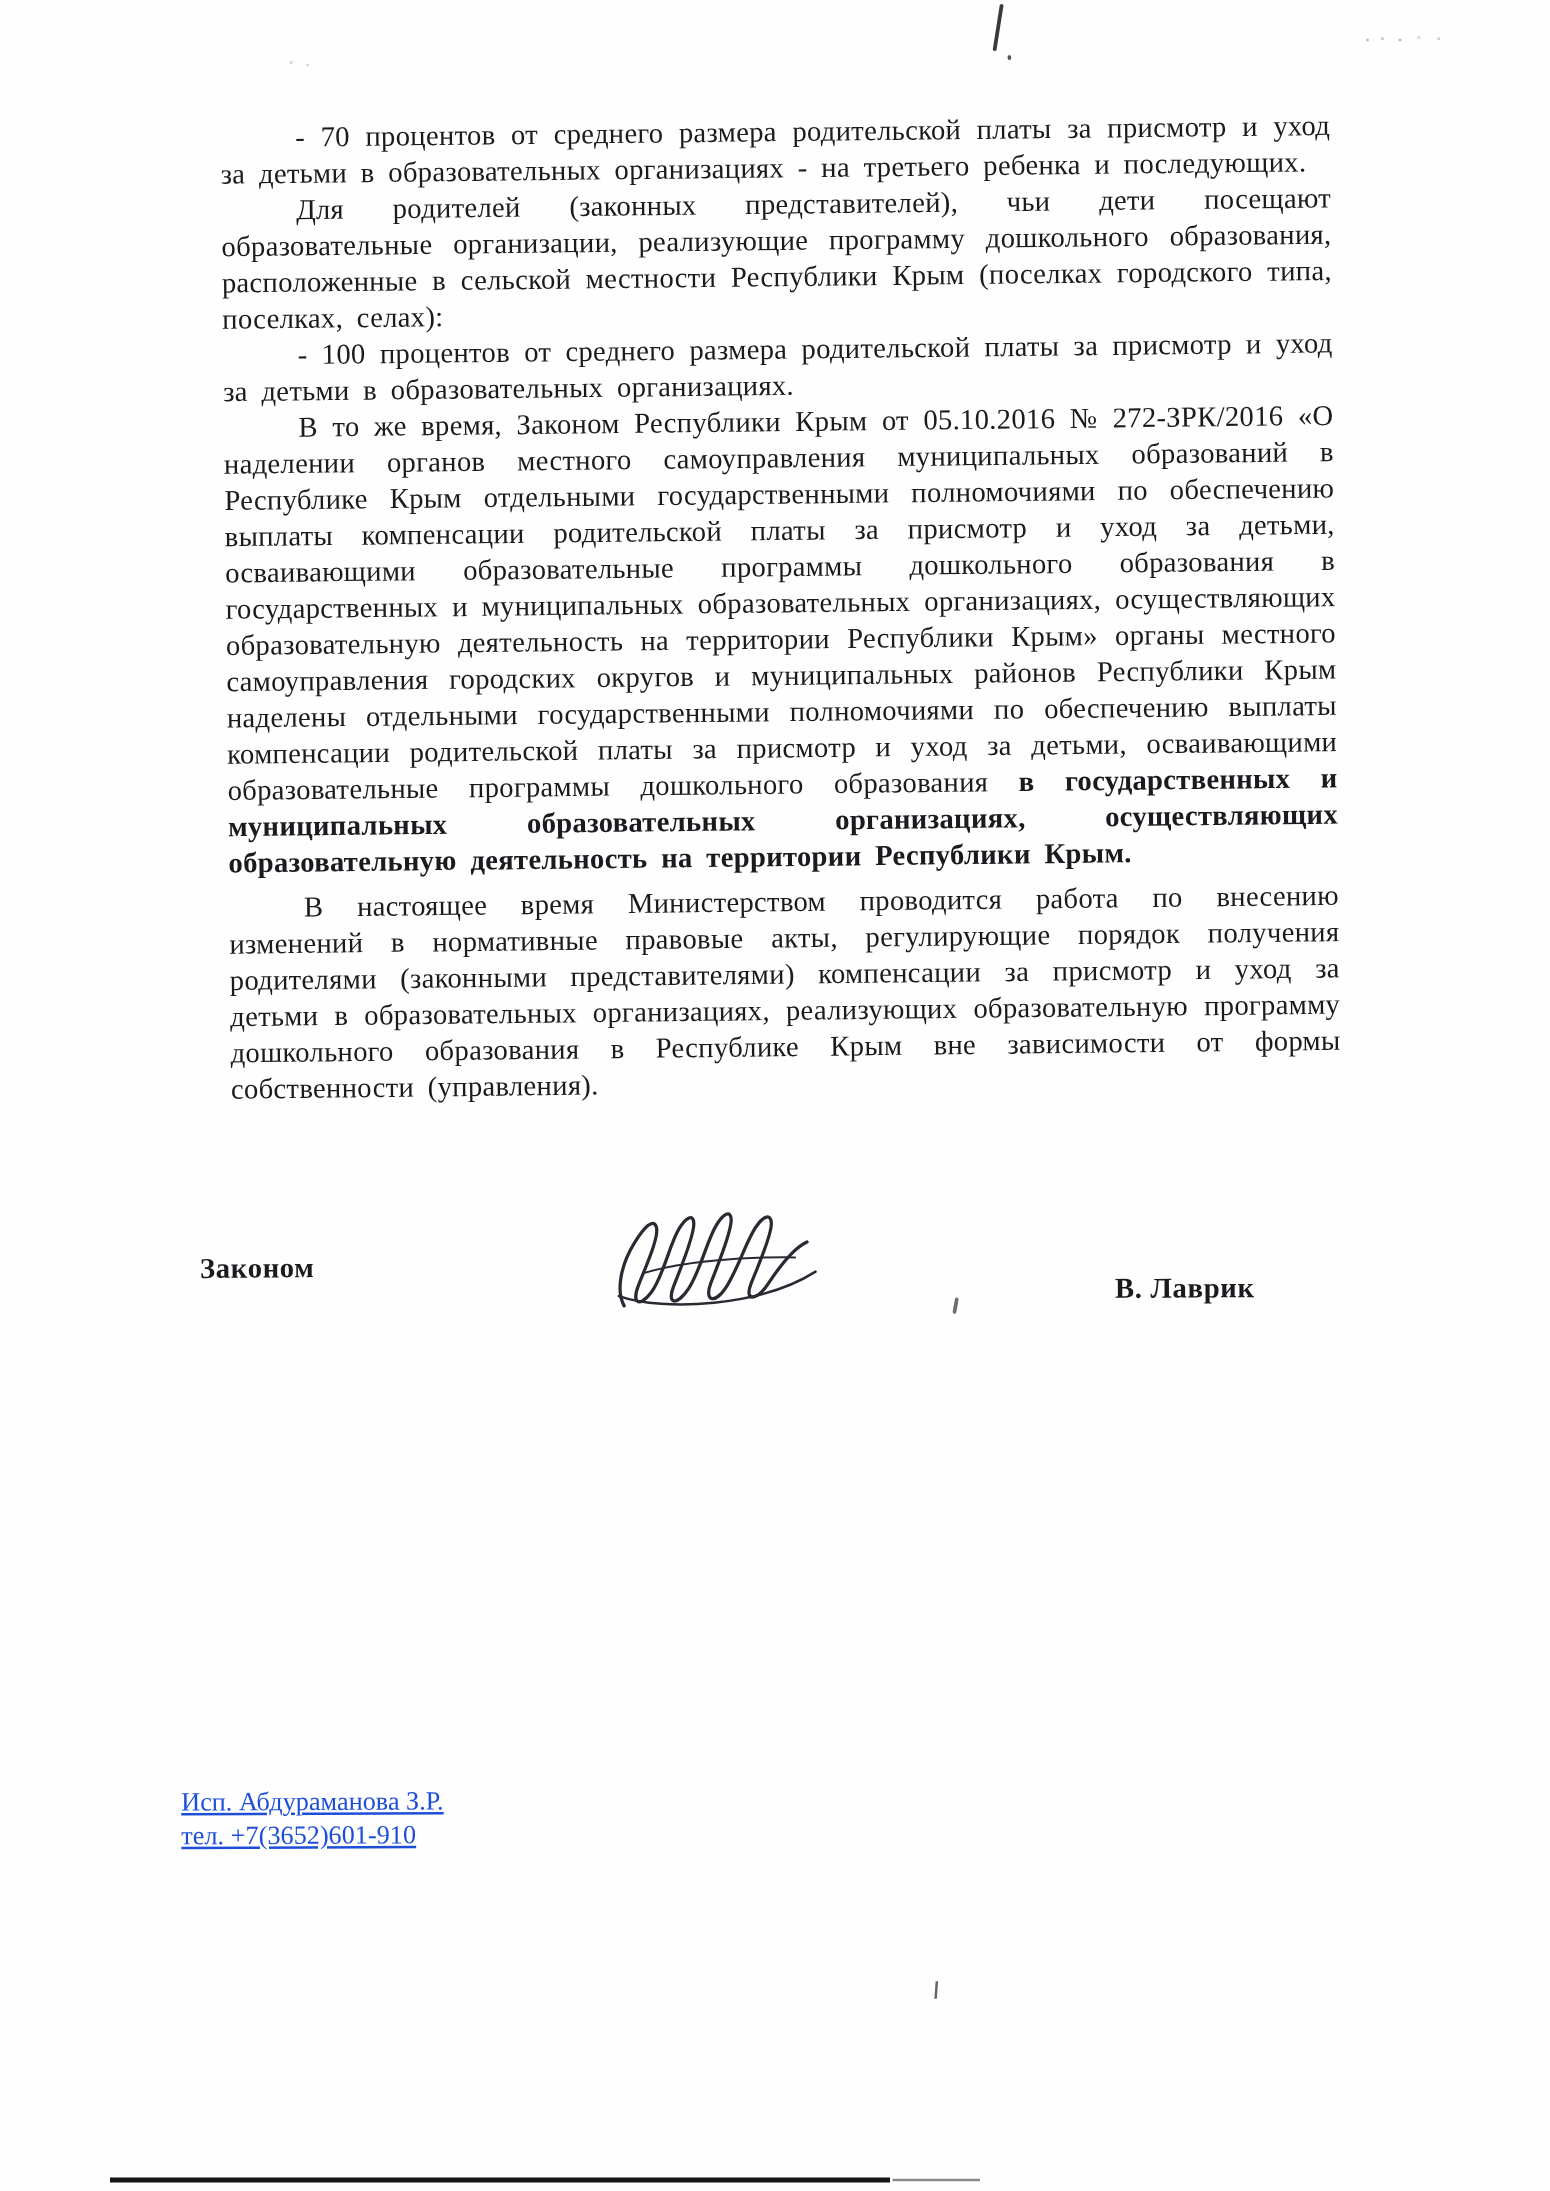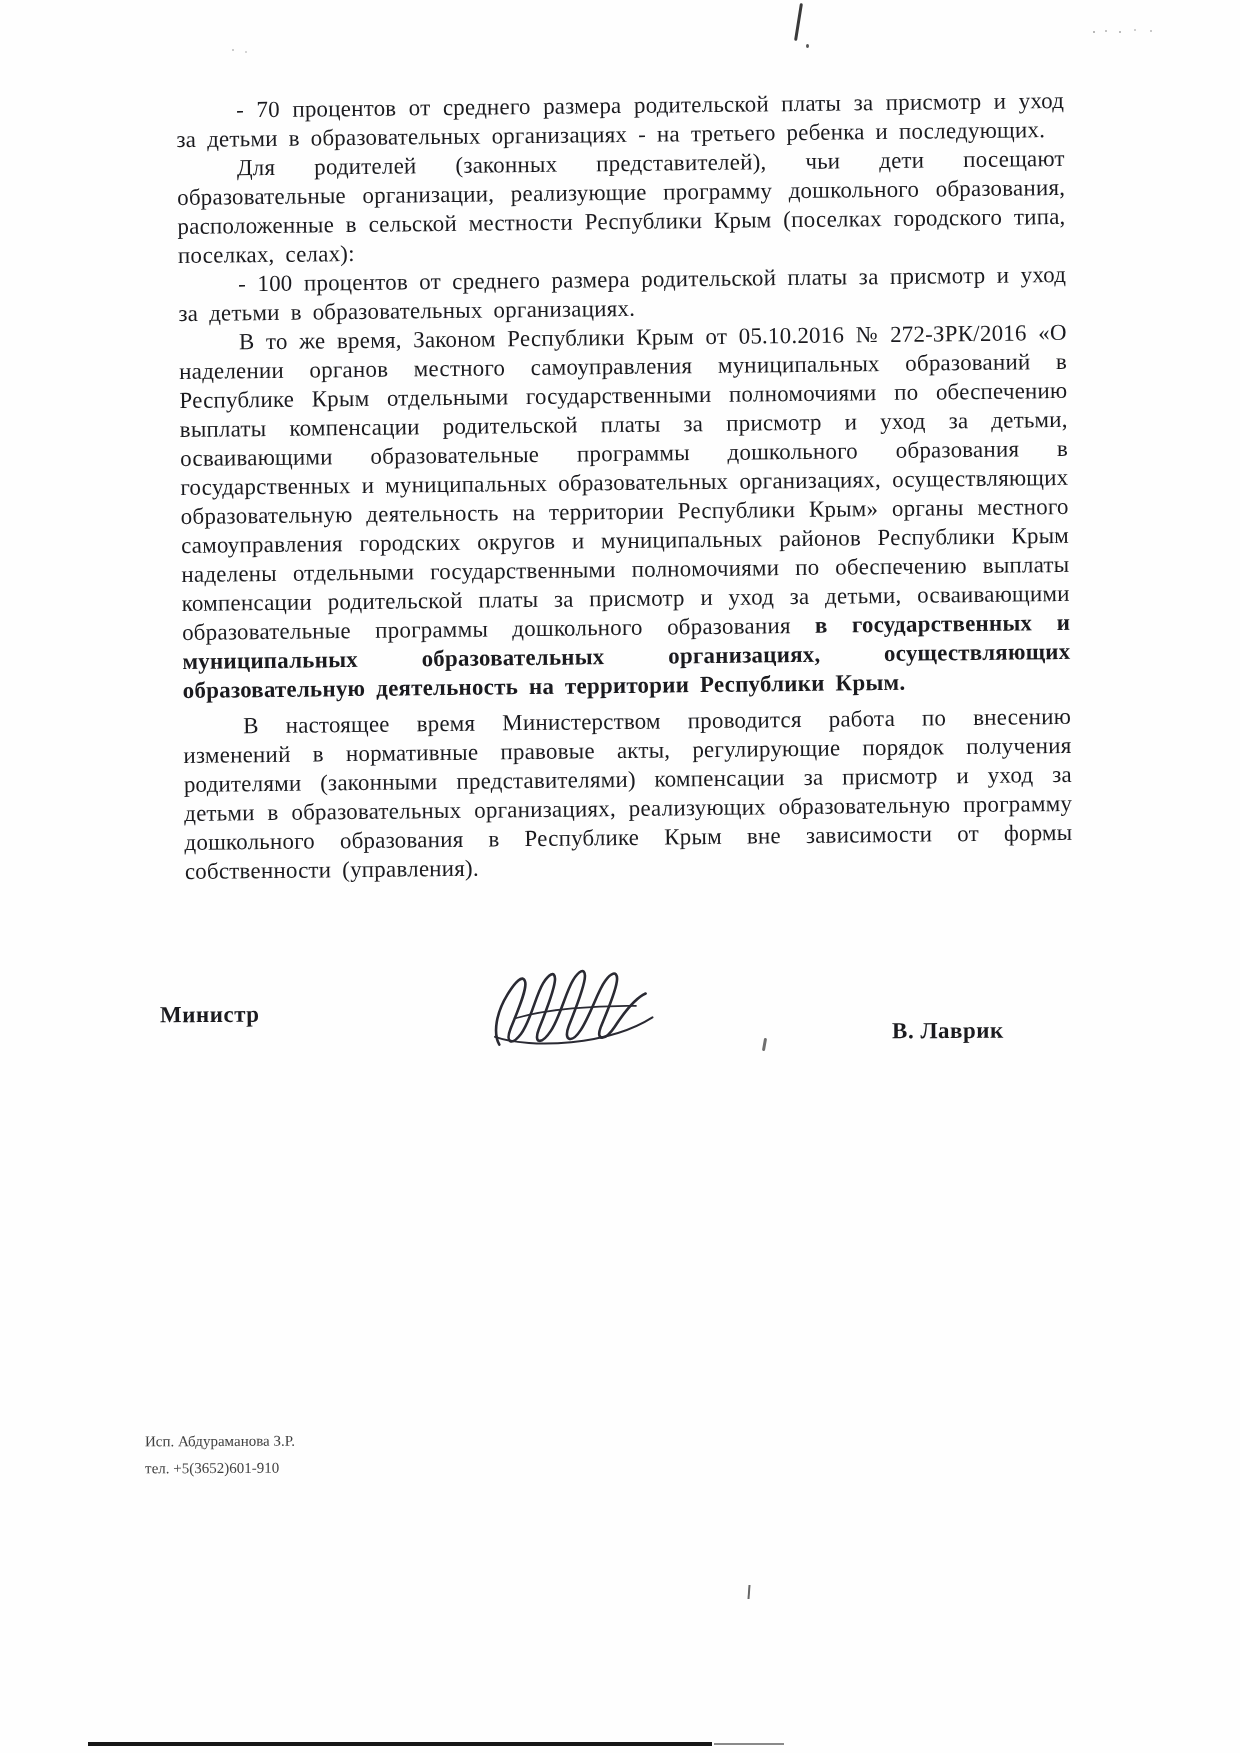--- a/index.html
+++ b/index.html
@@ -32,57 +32,58 @@
     position:absolute;left:892px;top:1018px;
     font-size:23px;font-weight:bold;letter-spacing:0.5px;
     transform:rotate(-0.3deg);
   }
   .signature-svg{
     position:absolute;left:486px;top:958px;
     transform:rotate(-2deg);
   }
   .footer{
     position:absolute;left:145px;top:1428px;
-    font-size:15px;line-height:27px;
+    font-size:21px;line-height:27px;
     transform:rotate(-0.25deg);
-    color:#404040;
+    color:#1d4ed8;
+    text-decoration:underline;
   }
 </style>
 </head>
 <body>
 
 <div class="page">
 
   <div class="content">
     <p class="para"><span>- 70 процентов от среднего размера родительской платы за присмотр и уход за детьми в образовательных организациях - на третьего ребенка и последующих.</span></p>
 
     <p class="para"><span>Для родителей (законных представителей), чьи дети посещают образовательные организации, реализующие программу дошкольного образования, расположенные в сельской местности Республики Крым (поселках городского типа, поселках, селах):</span></p>
 
     <p class="para"><span>- 100 процентов от среднего размера родительской платы за присмотр и уход за детьми в образовательных организациях.</span></p>
 
     <p class="para"><span>В то же время,  Законом Республики Крым от 05.10.2016 № 272-ЗРК/2016 «О наделении органов местного самоуправления муниципальных образований в Республике Крым отдельными государственными полномочиями по обеспечению выплаты компенсации родительской платы за присмотр и уход за детьми, осваивающими образовательные программы дошкольного образования в государственных и муниципальных образовательных организациях, осуществляющих образовательную деятельность на территории Республики Крым» органы местного самоуправления городских округов и муниципальных районов Республики Крым наделены отдельными государственными полномочиями по обеспечению выплаты компенсации родительской платы за присмотр и уход за детьми, осваивающими образовательные программы дошкольного образования </span><b>в государственных и муниципальных образовательных организациях, осуществляющих образовательную деятельность на территории Республики Крым.</b></p>
 
     <p class="para gap"><span>В настоящее время Министерством проводится работа по внесению изменений в нормативные правовые акты, регулирующие порядок получения родителями (законными представителями) компенсации за присмотр и уход за детьми в образовательных организациях, реализующих образовательную программу дошкольного образования в Республике Крым вне зависимости от формы собственности (управления).</span></p>
   </div>
 
-  <div class="sig-title">Министр</div>
+  <div class="sig-title">Законом</div>
 
   <svg class="signature-svg" width="180" height="96" viewBox="0 0 180 96" aria-hidden="true">
     <g fill="none" stroke="#2a2a33" stroke-width="2.6" stroke-linecap="round">
       <path d="M12 84 C 6 72 10 52 22 34 C 30 22 38 14 40 22 C 42 30 30 54 24 68 C 18 82 24 86 34 74 C 44 62 50 36 58 24 C 64 15 70 12 70 20 C 70 30 58 56 52 70 C 46 84 54 86 64 72 C 74 58 80 34 88 22 C 94 13 100 10 100 18 C 100 28 88 54 82 68 C 76 82 84 86 94 72 C 104 58 112 34 120 24 C 126 16 132 14 132 22 C 132 32 120 56 114 70 C 108 84 118 84 128 70 C 138 56 150 42 160 38"></path>
       <path d="M8 76 C 44 90 122 88 166 62" stroke-width="2"></path>
       <path d="M30 58 C 60 50 110 48 150 50" stroke-width="1.6"></path>
     </g>
   </svg>
 
   <div class="sig-name">В. Лаврик</div>
 
   <div class="footer">
     <div>Исп. Абдураманова З.Р.</div>
-    <div>тел. +5(3652)601-910</div>
+    <div>тел. +7(3652)601-910</div>
   </div>
 
   <div style="position:absolute;left:797px;top:3px;width:3px;height:38px;background:#3a3a3a;transform:rotate(9deg);border-radius:2px;"></div>
   <div style="position:absolute;left:806px;top:44px;width:3px;height:4px;background:#555;border-radius:50%;"></div>
   <div style="position:absolute;left:1093px;top:31px;width:2px;height:2px;background:#b9b9b9;box-shadow:12px -1px 0 #c4c4c4, 26px 0 0 #bdbdbd, 41px -2px 0 #cfcfcf, 57px -1px 0 #c9c9c9;"></div>
   <div style="position:absolute;left:232px;top:49px;width:2px;height:2px;background:#cccccc;box-shadow:13px 2px 0 #d5d5d5;"></div>
   <div style="position:absolute;left:763px;top:1038px;width:3px;height:13px;background:#6f6f6f;transform:rotate(10deg);border-radius:2px;"></div>
   <div style="position:absolute;left:748px;top:1585px;width:2px;height:14px;background:#666;transform:rotate(4deg);"></div>
   <div style="position:absolute;left:88px;top:1742px;width:624px;height:4px;background:#161616;"></div>
   <div style="position:absolute;left:714px;top:1743px;width:70px;height:2px;background:#8a8a8a;"></div>

